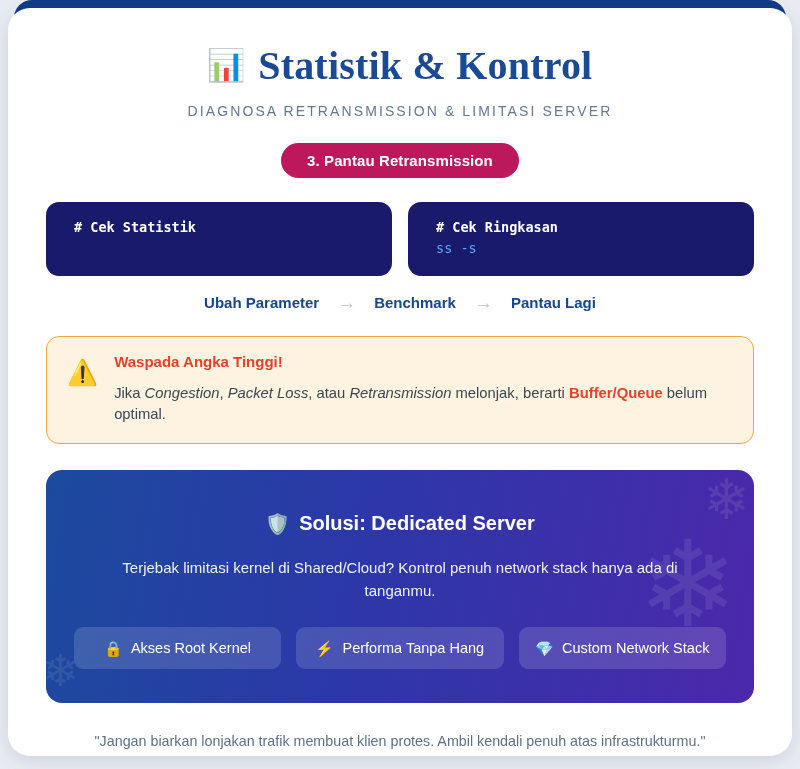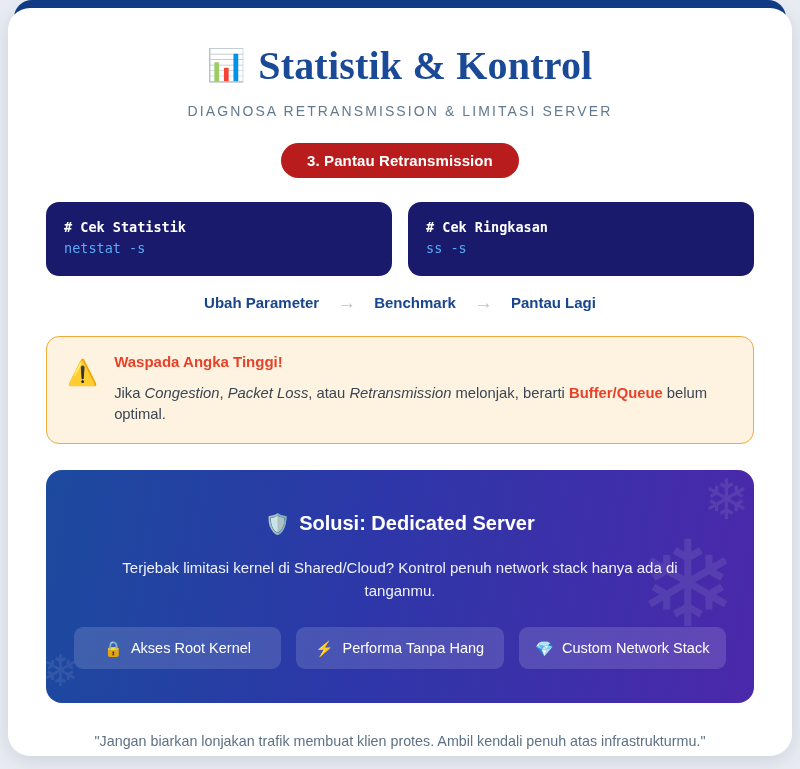--- a/index.html
+++ b/index.html
@@ -72,41 +72,41 @@
   }
 
   
   .badge-wrap {
     text-align: center;
     margin-top: 24px;
   }
 
   .step-badge {
     display: inline-block;
-    background: #b91c1c;
+    background: #be185d;
     color: #ffffff;
     font-size: 15px;
     font-weight: bold;
     padding: 9px 26px;
     border-radius: 20px;
     letter-spacing: 0.1px;
   }
 
   
   .code-row {
     display: flex;
     gap: 16px;
     margin-top: 24px;
   }
 
   .code-block {
     flex: 1;
     background: #191a6b;
     border-radius: 13px;
-    padding: 15px 18px 17px 18px;
+    padding: 15px 18px 17px 28px;
     font-family: "DejaVu Sans Mono", monospace;
     font-size: 13.5px;
     line-height: 1.55;
   }
 
   .code-comment {
     color: #ffffff;
     font-weight: bold;
   }
 
@@ -264,21 +264,20 @@
     <div class="subtitle">DIAGNOSA RETRANSMISSION &amp; LIMITASI SERVER</div>
   </div>
 
   <div class="badge-wrap">
     <span class="step-badge">3. Pantau Retransmission</span>
   </div>
 
   <div class="code-row">
     <div class="code-block">
       <div class="code-comment"># Cek Statistik</div>
-      <div class="code-cmd">netstat -s</div>
     </div>
     <div class="code-block">
       <div class="code-comment"># Cek Ringkasan</div>
       <div class="code-cmd">ss -s</div>
     </div>
   </div>
 
   <div class="flow-row">
     <span class="flow-step">Ubah Parameter</span>
     <span class="flow-arrow">→</span>

